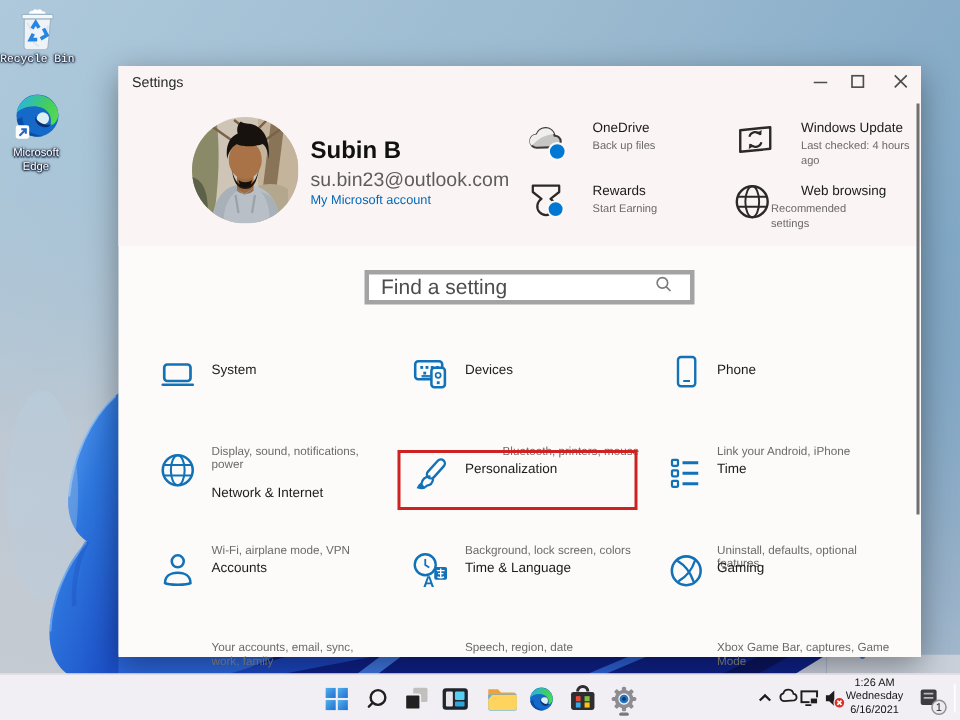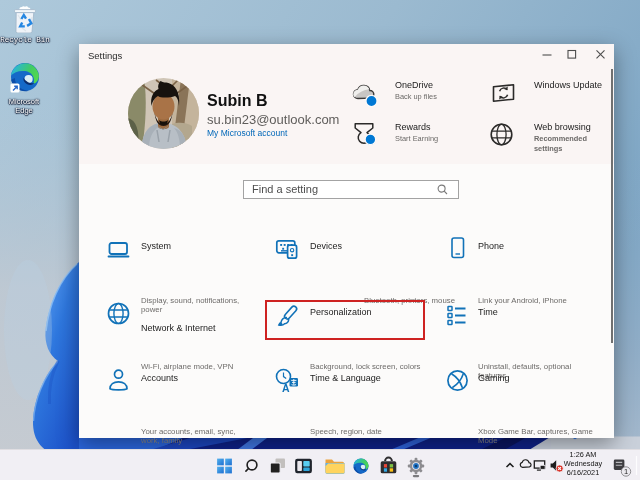--- a/index.html
+++ b/index.html
@@ -8,21 +8,21 @@
 #wall{left:0;top:0;width:640px;height:480px;}
 #win{left:79px;top:44px;width:535px;height:394px;background:#fcfbfa;box-shadow:0 6px 20px rgba(0,0,0,.38);z-index:5;}
 #hdrband{left:0;top:0;width:535px;height:120px;background:#faf5f4;}
 .title{left:9px;top:6px;font-size:9.5px;color:#2b2b2b;}
 #avatar{left:49px;top:34px;width:71px;height:71px;border-radius:50%;overflow:hidden;}
 .pname{left:128px;top:47.5px;font-size:16px;font-weight:bold;color:#111;}
 .pmail{left:128px;top:68px;font-size:13px;color:#5f5d5b;}
 .plink{left:128px;top:83.5px;font-size:8.5px;color:#0067b8;}
 .hit{font-size:9px;color:#1b1b1b;white-space:nowrap;}
 .his{font-size:7.4px;color:#6b6967;line-height:10px;white-space:nowrap;}
-#search{left:164px;top:136px;width:206px;height:17px;background:#fff;border:1px solid #a3a3a3;font-size:11px;color:#4d4d4d;line-height:17px;padding-left:8px;}
+#search{left:164px;top:136px;width:206px;height:17px;background:#fff;border:3px solid #a3a3a3;font-size:14px;color:#4d4d4d;line-height:17px;padding-left:8px;}
 .tile-t{font-size:9px;color:#1c1c1c;white-space:nowrap;}
 .tile-s{font-size:7.8px;color:#6d6b69;line-height:9.2px;white-space:nowrap;margin-top:40px;}
 #redbox{left:186px;top:256px;width:156px;height:36px;border:2.5px solid #ce2221;z-index:9;}
 #sbar{left:531.5px;top:25px;width:2px;height:274px;background:#707070;}
 #taskbar{left:0;top:449px;width:640px;height:31px;background:#f1eff4;border-top:1px solid #e0dee2;z-index:6;}
 .tray{font-size:7.3px;color:#151515;text-align:center;line-height:9.4px;}
 .dlabel{color:#fff;font-size:7.5px;text-align:center;text-shadow:0 1px 1px rgba(5,15,40,.95),0 0 2px rgba(5,15,40,.9),1px 0 1px rgba(5,15,40,.6),-1px 0 1px rgba(5,15,40,.6);line-height:8.6px;z-index:2;}
 svg{display:block;}
 </style>
 </head>
@@ -157,37 +157,38 @@
     <circle cx="17.4" cy="17.4" r="5.3" fill="#0078d4" stroke="#fbf9f8" stroke-width="1.3"></circle>
   </svg>
   <svg class="abs" style="left:410px;top:78px;" width="25" height="25" viewBox="0 0 25 25">
     <circle cx="12.5" cy="12.5" r="10.3" fill="none" stroke="#2b2a29" stroke-width="1.6"></circle>
     <ellipse cx="12.5" cy="12.5" rx="4.6" ry="10.3" fill="none" stroke="#2b2a29" stroke-width="1.3"></ellipse>
     <path d="M3,9.2 h19 M3,15.8 h19" stroke="#2b2a29" stroke-width="1.3" fill="none"></path>
   </svg>
   <div class="abs hit" style="left:316px;top:36px;">OneDrive</div>
   <div class="abs his" style="left:316px;top:48px;">Back up files</div>
   <div class="abs hit" style="left:455px;top:36px;">Windows Update</div>
+  <div class="abs his" style="left:455px;top:48px;">Last checked: 4 hours<br>ago</div>
   <div class="abs hit" style="left:316px;top:78px;">Rewards</div>
   <div class="abs his" style="left:316px;top:90px;">Start Earning</div>
   <div class="abs hit" style="left:455px;top:78px;">Web browsing</div>
-  <div class="abs his" style="left:455px;top:90px;font-weight:bold;">Recommended<br>settings</div>
+  <div class="abs his" style="left:435px;top:90px;">Recommended<br>settings</div>
 
   <div class="abs" id="search">Find a setting</div>
   <svg class="abs" style="left:358px;top:140px;" width="11" height="11" viewBox="0 0 11 11">
     <circle cx="4.6" cy="4.6" r="3.5" fill="none" stroke="#7a7a7a" stroke-width="1.1"></circle>
     <path d="M7.2,7.2 L10,10" stroke="#7a7a7a" stroke-width="1.1"></path>
   </svg>
 
   <div class="abs" id="grid" style="left:0;top:0;width:535px;height:394px;">
 
     <div class="abs tile-t" style="left:62px;top:197px;">System</div>
     <div class="abs tile-s" style="left:62px;top:211.5px;">Display, sound, notifications,<br>power</div>
     <div class="abs tile-t" style="left:231px;top:197px;">Devices</div>
-    <div class="abs tile-s" style="left:245px;top:211.5px;padding-left:40px;">Bluetooth, printers, mouse</div>
+    <div class="abs tile-s" style="left:216px;top:211.5px;padding-left:40px;">Bluetooth, printers, mouse</div>
     <div class="abs tile-t" style="left:399px;top:197px;">Phone</div>
     <div class="abs tile-s" style="left:399px;top:211.5px;">Link your Android, iPhone</div>
 
     <div class="abs tile-t" style="left:62px;top:279px;">Network &amp; Internet</div>
     <div class="abs tile-s" style="left:62px;top:277.5px;">Wi-Fi, airplane mode, VPN</div>
     <div class="abs tile-t" style="left:231px;top:262.5px;">Personalization</div>
     <div class="abs tile-s" style="left:231px;top:277.5px;">Background, lock screen, colors</div>
     <div class="abs tile-t" style="left:399px;top:262.5px;">Time</div>
     <div class="abs tile-s" style="left:399px;top:277.5px;">Uninstall, defaults, optional<br>features</div>
 

